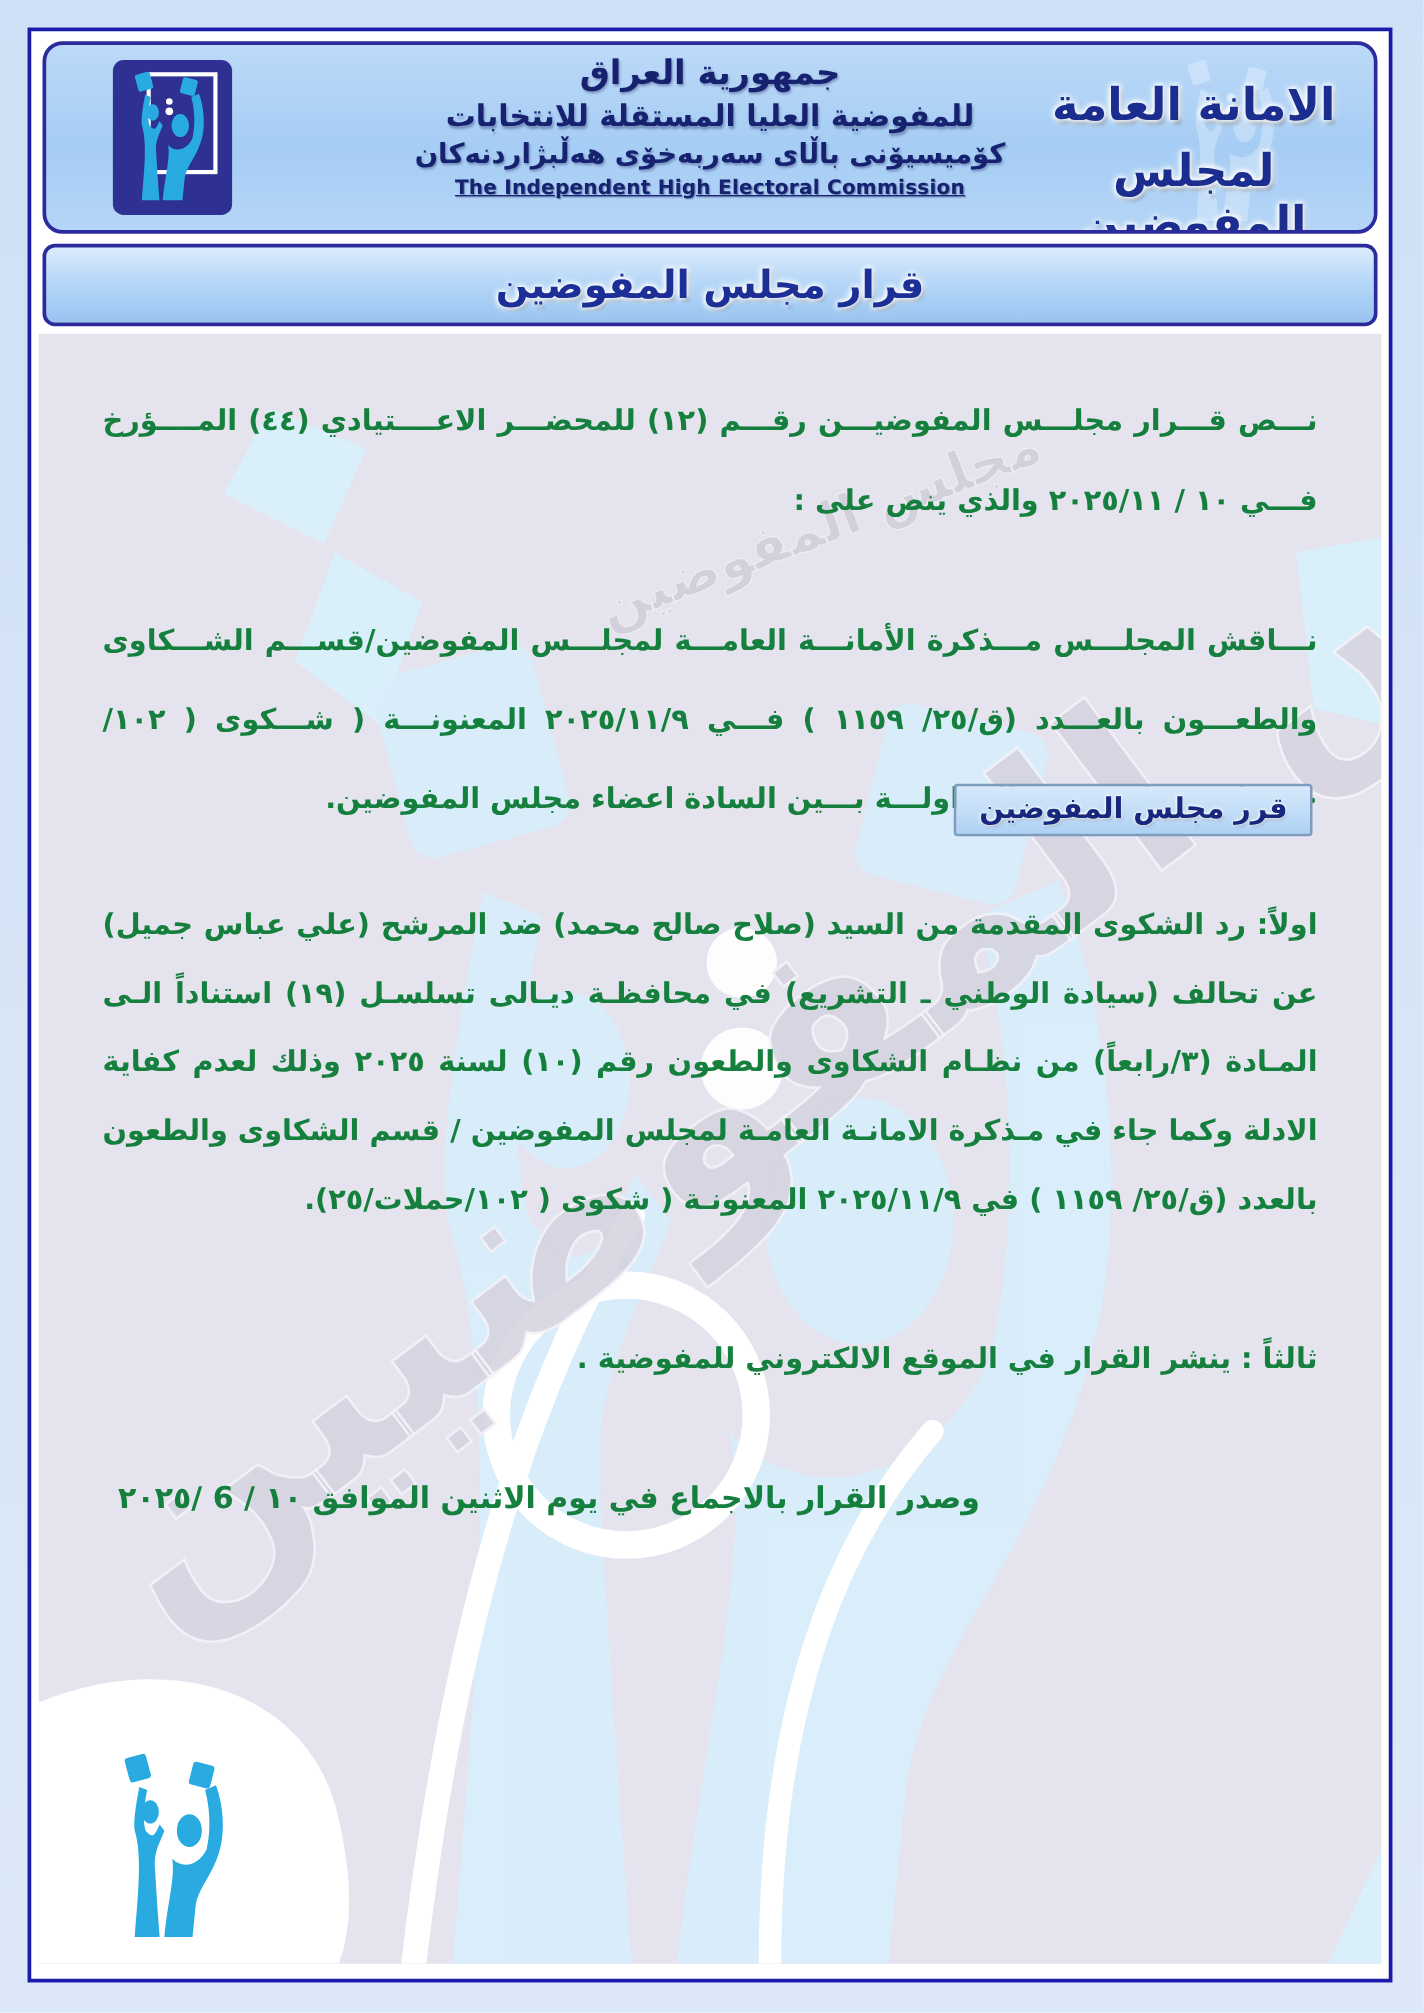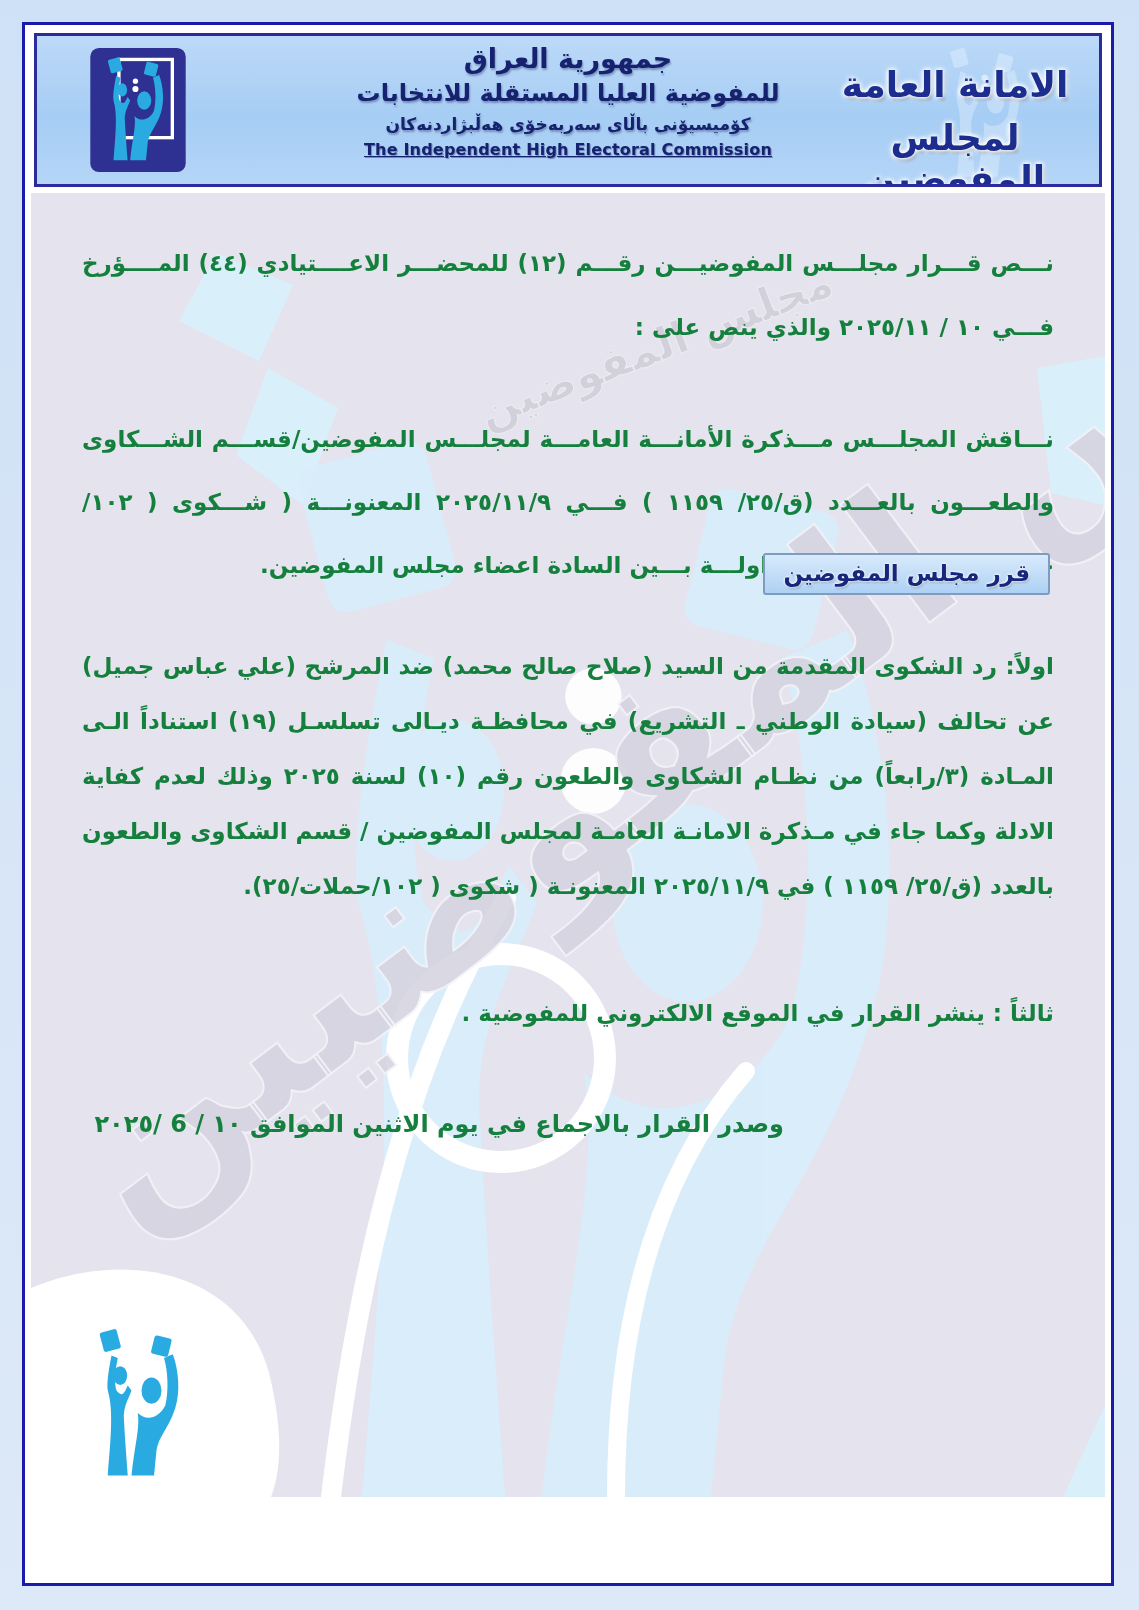--- a/index.html
+++ b/index.html
@@ -8,32 +8,32 @@
     background:linear-gradient(180deg,#cfe1f6 0%,#d7e5f7 50%,#dde9f8 100%);
     font-family:"DejaVu Sans",sans-serif;
   }
   .frame{
     position:absolute;left:22px;top:22px;width:1086px;height:1558px;
     background:#ffffff;border:3px solid #1b1bab;
   }
   
   .letterhead{
     position:relative;margin:8px 9px 0 9px;height:148px;
-    border:3px solid #2b2b9e;border-radius:0;overflow:hidden;
+    border:3px solid #2b2b9e;border-radius:16px;overflow:hidden;
     background:linear-gradient(180deg,#bcd9f8 0%,#a6cdf4 55%,#b4d5f7 100%);
   }
   .logo-box{position:absolute;left:52px;top:12px;width:98px;height:124px;}
   .h-center{
     position:absolute;left:50%;top:6px;transform:translateX(-50%);
     text-align:center;color:#16226f;font-weight:bold;direction:rtl;white-space:nowrap;
     text-shadow:1px 2px 2px rgba(20,30,90,.35);
   }
   .h-rep{font-size:27px;line-height:34px;}
   .h-com-ar{font-size:24px;line-height:34px;}
-  .h-com-ku{font-size:17px;line-height:28px;}
+  .h-com-ku{font-size:22px;line-height:28px;}
   .h-com-en{font-size:16px;line-height:24px;direction:ltr;letter-spacing:.2px;
     text-shadow:1px 1px 1px rgba(20,30,90,.4);text-decoration:underline;}
   .h-right{
     position:absolute;right:18px;top:28px;width:252px;text-align:center;
     color:#1b2d8f;font-weight:bold;font-size:36px;direction:rtl;z-index:2;
     text-shadow:0 0 4px #fff,0 0 5px #fff,0 0 7px #fff,2px 3px 3px rgba(0,0,0,.35);
   }
   .h-right .l2{margin-top:12px;}
   .h-right-wm{position:absolute;right:55px;top:8px;width:110px;height:138px;opacity:.5;z-index:1;}
   
@@ -115,20 +115,23 @@
       <g color="rgba(255,255,255,0.55)" fill="currentColor">
           <use href="#figs" xlink:href="#figs"></use>
         </g>
     </svg>
     <div class="h-right">
       <div class="l1">الامانة العامة</div>
       <div class="l2">لمجلس المفوضين</div>
     </div>
   </div>
 
+  <div class="titlebar">
+    <span>قرار مجلس المفوضين</span>
+  </div>
 
   <div class="content">
 
     <svg class="wm-layer" viewBox="0 0 1074 1304">
 
       <g fill="#d9f0fb">
         <polygon points="185,60 262,92 228,168 148,128"></polygon>
         <polygon points="237,175 307,215 272,312 205,262"></polygon>
         <polygon points="1006,175 1074,163 1074,312 1020,300"></polygon>
         <polygon points="1032,1304 1074,1212 1074,1304"></polygon>

